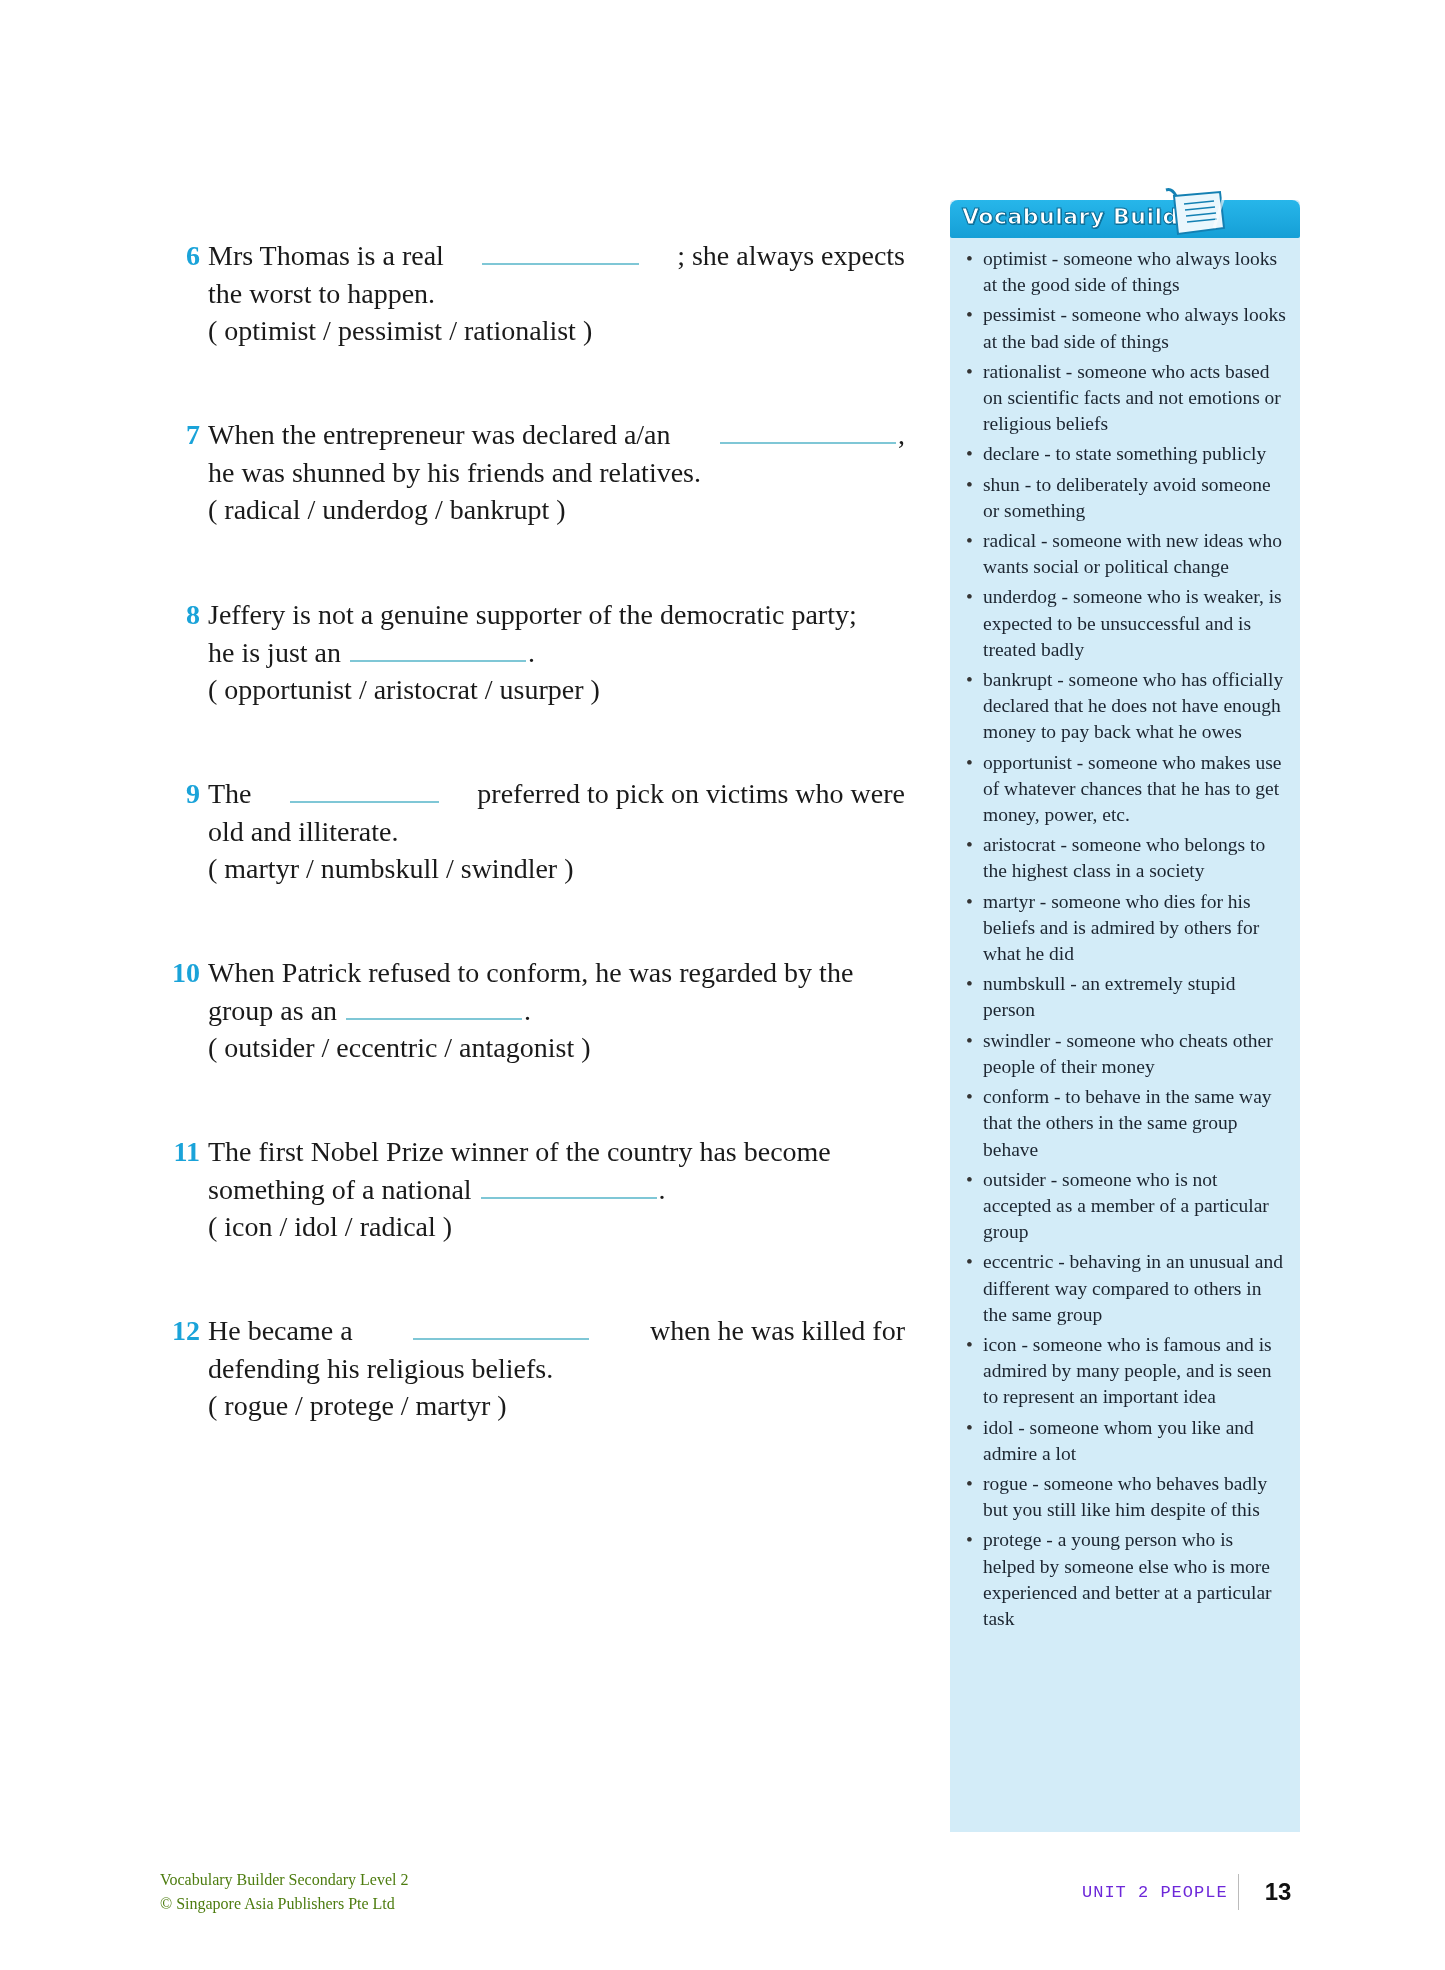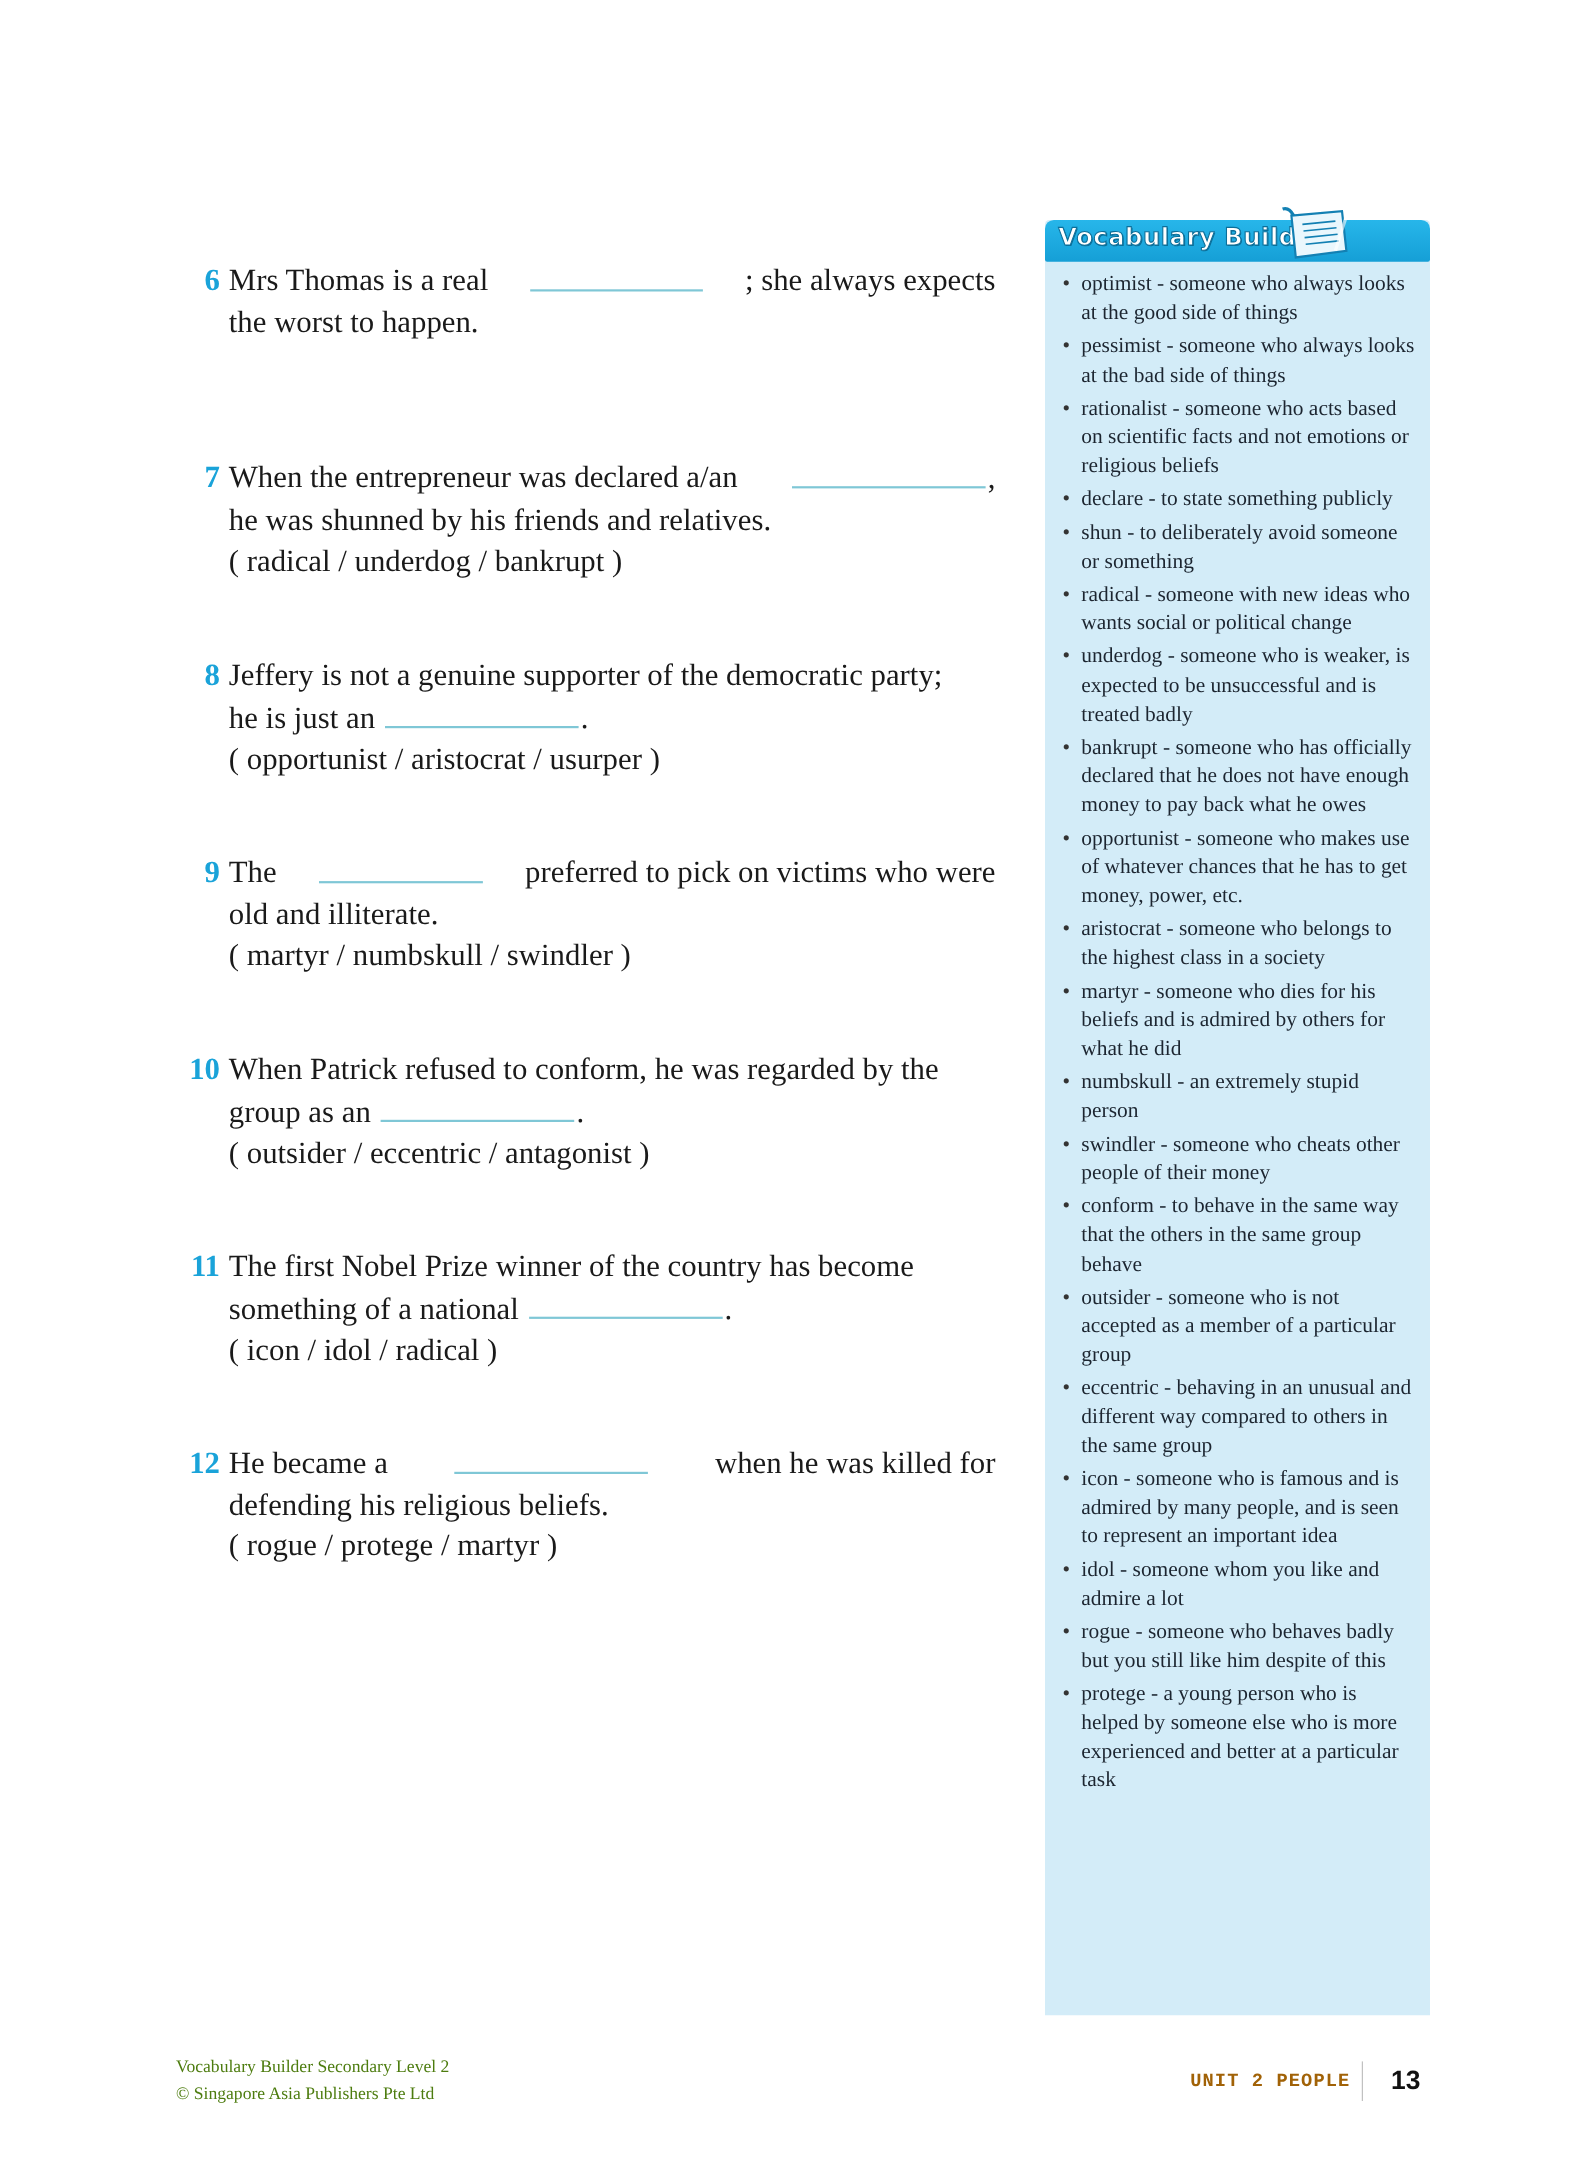--- a/index.html
+++ b/index.html
@@ -142,24 +142,23 @@
       position: absolute;
       left: 1082px;
       top: 1872px;
       height: 40px;
       display: flex;
       align-items: center;
     }
     .unit-label {
       font-family: "Liberation Mono", "DejaVu Sans Mono", monospace;
       font-size: 17px;
-      color: #a16207;
+      color: #6d28d9;
       letter-spacing: 1px;
       padding-right: 10px;
-      font-weight: bold;
     }
     .footer-divider {
       width: 1px;
       height: 36px;
       background: #bbbbbb;
       margin-right: 26px;
     }
     .page-number {
       font-family: Liberation Sans, sans-serif;
       font-weight: bold;
@@ -174,20 +173,21 @@
 
   <div class="question" style="top:0px;">
     <span class="q-num">6</span>
     <div class="q-body">
       <span class="q-line justify">
         <span>Mrs Thomas is a real</span>
         <span class="blank"></span>
         <span>; she always expects</span>
       </span>
       <span class="q-line">the worst to happen.</span>
+      <span class="options">( optimist / pessimist / rationalist )</span>
     </div>
   </div>
 
   <div class="question" style="top:179px;">
     <span class="q-num">7</span>
     <div class="q-body">
       <span class="q-line justify">
         <span>When the entrepreneur was declared a/an</span>
         <span style="white-space:nowrap;">
           <span class="blank"></span><span>,</span>

